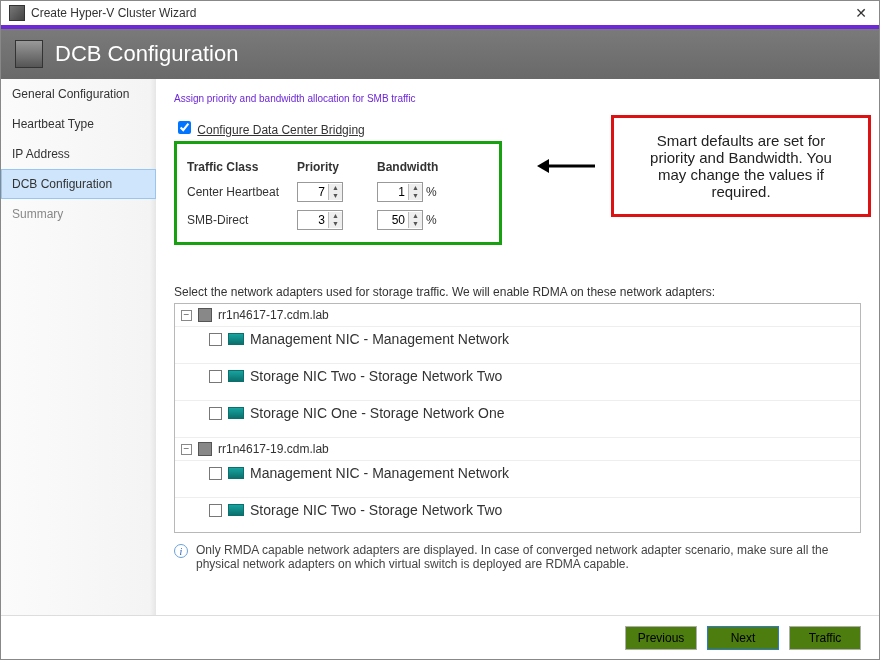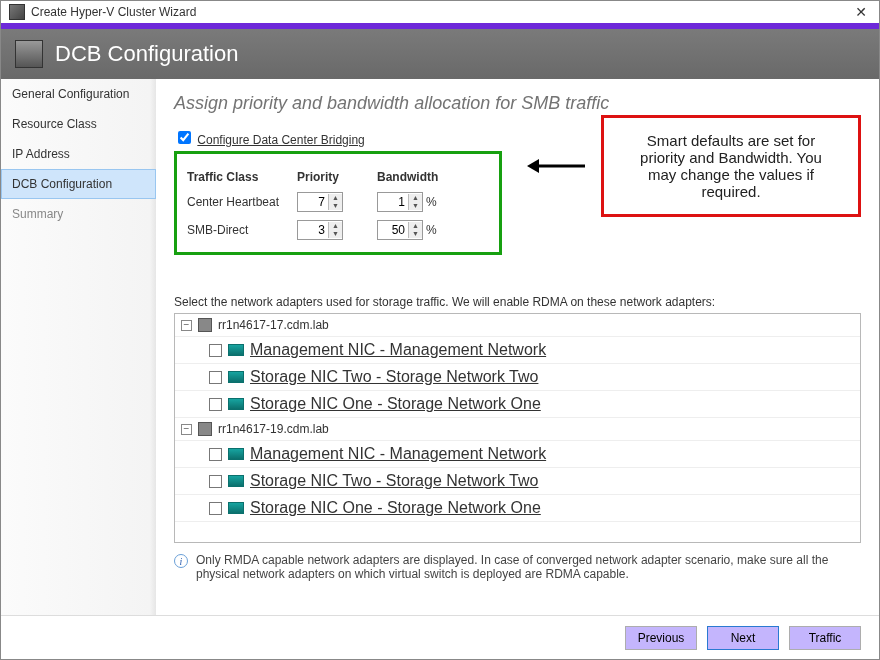--- a/index.html
+++ b/index.html
@@ -10,21 +10,21 @@
     background: #fff;
     color: #333;
     width: 880px;
     height: 660px;
     border: 1px solid #888;
     overflow: hidden;
     position: relative;
   }
   .titlebar {
     display: flex; align-items: center; height: 28px;
-    padding: 0 8px; border-bottom: 6px solid #6d28d9;
+    padding: 0 8px; border-bottom: 4px solid #6d28d9;
   }
   .titlebar .app-icon {
     width: 16px; height: 16px; margin-right: 6px;
     background: linear-gradient(135deg,#777,#444);
     border: 1px solid #333;
   }
   .titlebar .title { flex: 1; font-size: 12px; }
   .titlebar .close { font-size: 14px; cursor: pointer; padding: 0 4px; color:#333;}
   .banner {
     height: 50px; background: linear-gradient(#7a7a7a,#696969);
@@ -49,21 +49,21 @@
   }
   .side-item.selected {
     background: #cfe5fb; border:1px solid #99c6f0;
   }
   .side-item.muted { color: #888; }
   .main {
     flex: 1; padding: 14px 18px 6px 18px; position: relative;
     overflow: hidden;
   }
   .main h2 {
-    margin: 0 0 14px 0; font-size: 18px; font-weight: 400; color: #737373; font-style: italic;
+    margin: 0 0 14px 0; font-size: 10px; font-weight: 400; color: #6d28d9;
   }
   .checkbox-row { margin-bottom: 4px; }
   .checkbox-row label { font-size: 12px; text-decoration: underline; margin-top: 20px; }
   .green-box {
     border: 3px solid #17a010; padding: 8px 10px 12px 10px;
     display: inline-block; width: 328px;
   }
   .tc-row { display: flex; align-items: center; margin-top: 8px; }
   .tc-head { font-weight: bold; display:flex; }
   .tc-col1 { width: 110px; }
@@ -78,42 +78,41 @@
     outline: none;
   }
   .spin {
     display: flex; flex-direction: column; border-left:1px solid #bbb;
   }
   .spin span {
     font-size: 7px; line-height: 8px; padding: 0 3px; color:#555; cursor:pointer; background:#eee;
   }
   .pct { margin-left: 3px; }
   .callout-region {
-    position: absolute; top: 36px; right: 18px;
+    position: absolute; top: 36px; right: 8px;
     display: flex; align-items: center;
   }
   .arrow-svg { margin-right: 14px; }
   .red-box {
     border: 3px solid #d11; padding: 14px 22px;
     width: 260px; font-size: 15px; text-align: center; color:#222;
     background:#fff;
   }
   .adapt-instr { margin-top: 40px; font-size: 12px; }
   .tree {
     border: 1px solid #b8b8b8; margin-top: 4px; height: 230px;
     overflow: auto; background:#fff;
   }
   .tree-host {
     display:flex; align-items:center; padding: 4px 6px; border-bottom:1px solid #eee;
     font-size:12px;
   }
   .tree-nic {
-    display:flex; align-items:center; padding: 4px 6px 4px 34px; border-bottom:1px solid #eee;
-    font-size:16px;
-    text-decoration:underline;
+    display:flex; align-items:center; padding: 4px 6px 16px 34px; border-bottom:1px solid #eee;
+    font-size:14px;
   }
   .exp {
     width:11px; height:11px; border:1px solid #888; margin-right:6px;
     display:inline-flex; align-items:center; justify-content:center;
     font-size:10px; line-height:10px; color:#555;
   }
   .host-ico { width:14px; height:14px; background:#888; margin-right:6px; border:1px solid #555;}
   .cb { width:13px; height:13px; margin-right:6px; border:1px solid #777; background:#fff;}
   .nic-ico {
     width:16px; height:12px; margin-right:6px;
@@ -126,21 +125,21 @@
     display:inline-flex; align-items:center; justify-content:center;
     flex-shrink:0; margin-right:8px; margin-top:1px;
   }
   .footer {
     height: 44px; border-top: 1px solid #ddd;
     display:flex; align-items:center; justify-content:flex-end;
     padding: 0 18px; gap: 10px;
   }
   .btn {
     min-width: 72px; height: 24px; font-size:12px;
-    background:#c4b5fd; border:1px solid #adadad; cursor:pointer;
+    background:#4d7c0f; border:1px solid #adadad; cursor:pointer;
   }
   .btn.primary { border:1.5px solid #2a7ad1; }
 </style>
 </head>
 <body>
 
 <div class="titlebar">
   <div class="app-icon"></div>
   <div class="title">Create Hyper-V Cluster Wizard</div>
   <div class="close">✕</div>
@@ -148,21 +147,21 @@
 
 <div class="banner">
   <div class="banner-icon"></div>
   <h1>DCB Configuration</h1>
 </div>
 
 <div class="body-row">
 
   <div class="sidebar">
     <div class="side-item">General Configuration</div>
-    <div class="side-item">Resource Class</div>
+    <div class="side-item">Heartbeat Type</div>
     <div class="side-item">IP Address</div>
     <div class="side-item selected">DCB Configuration</div>
     <div class="side-item muted">Summary</div>
   </div>
 
   <div class="main">
     <h2>Assign priority and bandwidth allocation for SMB traffic</h2>
 
     <div class="checkbox-row">
       <input type="checkbox" checked="" style="">

